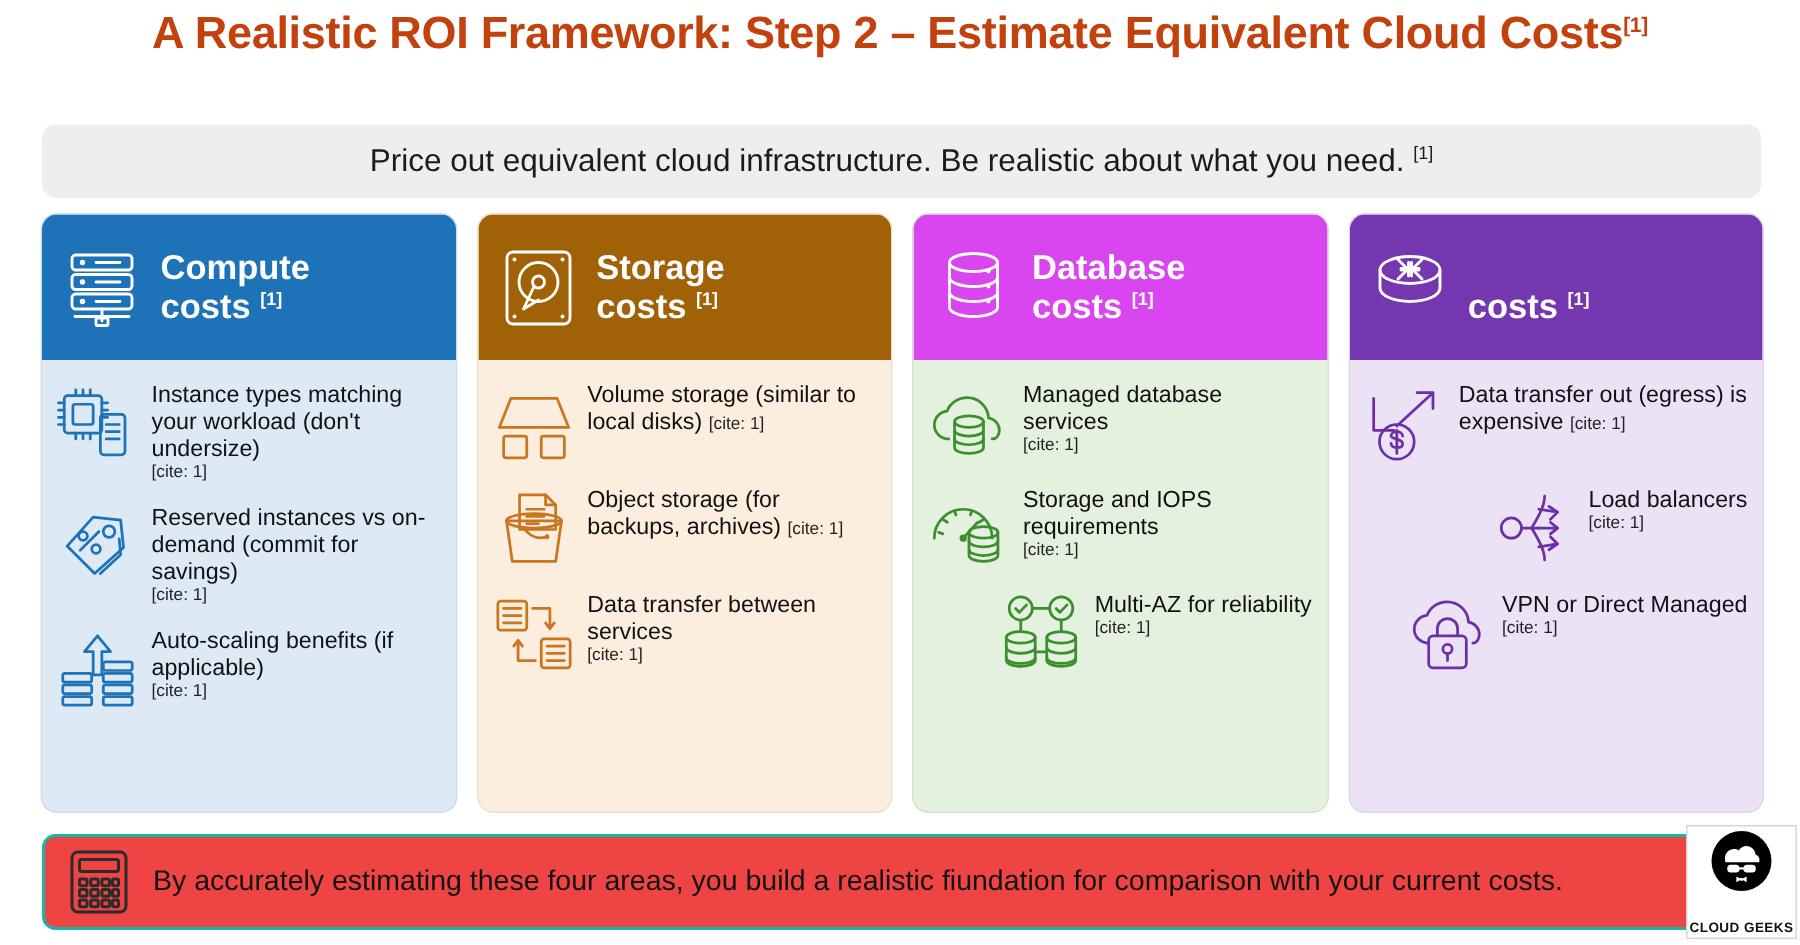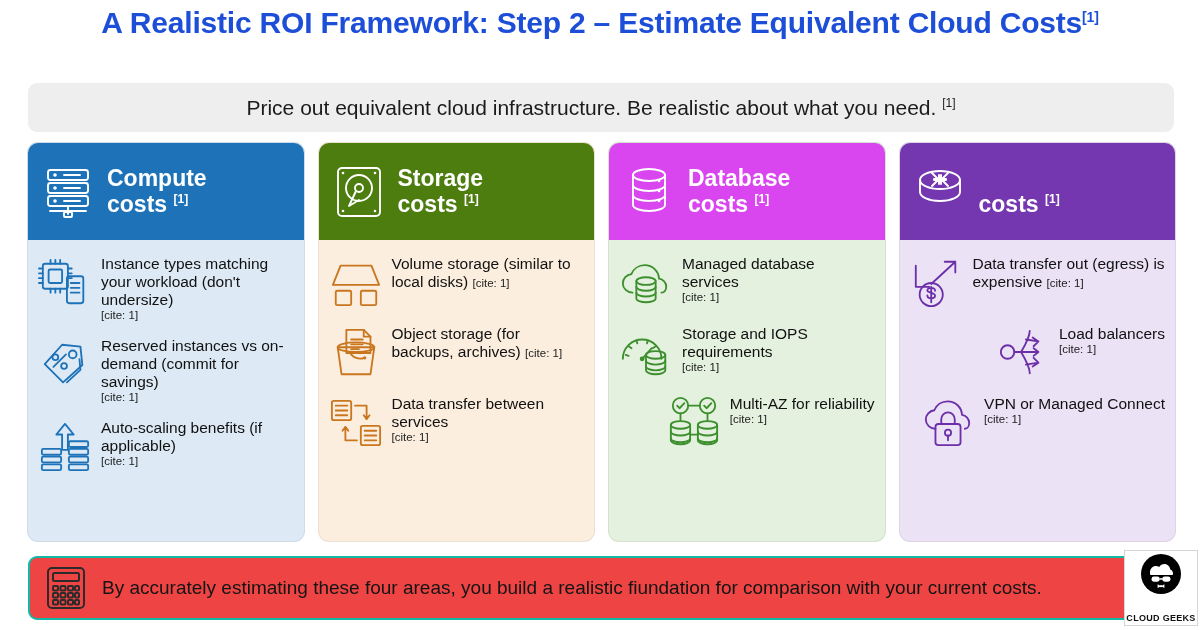--- a/index.html
+++ b/index.html
@@ -8,21 +8,21 @@
     background: #ffffff;
     font-family: "Liberation Sans", sans-serif;
     overflow: hidden;
   }
   .page { position: relative; width: 1200px; height: 630px; background:#fff; }
 
   
   .title {
     position: absolute; left: 0; top: 6px; width: 1200px;
     text-align: center;
-    font-size: 30px; font-weight: 700; color: #1d4ed8;
+    font-size: 30px; font-weight: 700; color: #c2410c;
     letter-spacing: -0.2px; white-space: nowrap;
   }
   .title .sup { font-size: 14px; vertical-align: super; font-weight: 700; }
 
   
   .subtitle-band {
     position: absolute; left: 28px; top: 83px;
     width: 1146px; height: 49px;
     background: #eeeeee; border-radius: 9px;
     display: flex; align-items: center; justify-content: center;
@@ -145,21 +145,21 @@
                 <rect x="32" y="22" width="20" height="6" rx="1.5" fill="none" stroke="#1d72b8" stroke-width="1.9" stroke-linecap="round" stroke-linejoin="round"></rect>
                 <rect x="32" y="30" width="20" height="6" rx="1.5" fill="none" stroke="#1d72b8" stroke-width="1.9" stroke-linecap="round" stroke-linejoin="round"></rect>
                 <rect x="32" y="38" width="20" height="6" rx="1.5" fill="none" stroke="#1d72b8" stroke-width="1.9" stroke-linecap="round" stroke-linejoin="round"></rect>
                 <rect x="32" y="46" width="20" height="6" rx="1.5" fill="none" stroke="#1d72b8" stroke-width="1.9" stroke-linecap="round" stroke-linejoin="round"></rect>
               </svg></div>
             <div class="itext"><span>Auto-scaling benefits (if applicable)</span><div class="cite">[cite: 1]</div></div>
           </div>
         </div>
       </div>
       <div class="card" style="background: rgb(251, 238, 222);">
-        <div class="card-head" style="background: #4d7c0f;">
+        <div class="card-head" style="background: #a16207;">
           <div class="hicon"><svg viewBox="0 0 56 56" width="100%" height="100%" aria-hidden="true">
               <rect x="7" y="4" width="42" height="48" rx="4" fill="none" stroke="#ffffff" stroke-width="1.9" stroke-linecap="round" stroke-linejoin="round"></rect>
               <circle cx="28" cy="24" r="13" fill="none" stroke="#ffffff" stroke-width="1.9" stroke-linecap="round" stroke-linejoin="round"></circle>
               <circle cx="28" cy="24" r="4" fill="none" stroke="#ffffff" stroke-width="1.9" stroke-linecap="round" stroke-linejoin="round"></circle>
               <path d="M25 27l-7 15 10-6" fill="none" stroke="#ffffff" stroke-width="1.9" stroke-linecap="round" stroke-linejoin="round"></path>
               <circle cx="12" cy="9" r="1.3" fill="#ffffff"></circle>
               <circle cx="44" cy="9" r="1.3" fill="#ffffff"></circle>
               <circle cx="12" cy="47" r="1.3" fill="#ffffff"></circle>
               <circle cx="44" cy="47" r="1.3" fill="#ffffff"></circle>
             </svg></div>
@@ -290,21 +290,21 @@
             <div class="itext"><span>Load balancers</span><div class="cite">[cite: 1]</div></div>
           </div>
           <div class="item">
             <div class="iicon"><svg viewBox="0 0 56 56" width="100%" height="100%" aria-hidden="true">
                 <path d="M15 34c-5.5 0-10-4.3-10-9.6 0-4.9 3.8-9 8.8-9.6C16 9.3 21.4 5.5 27.7 5.5c8 0 14.5 6.2 14.8 14 4.2.6 7.5 4.1 7.5 8.4 0 3.2-1.8 6-4.5 6.1" fill="none" stroke="#6c2fa8" stroke-width="1.9" stroke-linecap="round" stroke-linejoin="round"></path>
                 <rect x="15" y="29" width="26" height="22" rx="3" fill="none" stroke="#6c2fa8" stroke-width="1.9" stroke-linecap="round" stroke-linejoin="round"></rect>
                 <path d="M21 29v-5a7 7 0 0 1 14 0v5" fill="none" stroke="#6c2fa8" stroke-width="1.9" stroke-linecap="round" stroke-linejoin="round"></path>
                 <circle cx="28" cy="38" r="3.2" fill="none" stroke="#6c2fa8" stroke-width="1.9" stroke-linecap="round" stroke-linejoin="round"></circle>
                 <path d="M28 41v5" fill="none" stroke="#6c2fa8" stroke-width="1.9" stroke-linecap="round" stroke-linejoin="round"></path>
               </svg></div>
-            <div class="itext"><span>VPN or Managed Connect</span><div class="cite">[cite: 1]</div></div>
+            <div class="itext"><span>VPN or Direct Managed</span><div class="cite">[cite: 1]</div></div>
           </div>
         </div>
       </div>
     </div>
 
   <div class="footer">
     <div class="ficon">
       <svg viewBox="0 0 44 46" width="44" height="46" fill="none" stroke="#2b2b2b" stroke-width="2">
         <rect x="4" y="3" width="36" height="40" rx="4"></rect>
         <rect x="9" y="8" width="26" height="8" rx="1.5"></rect>

